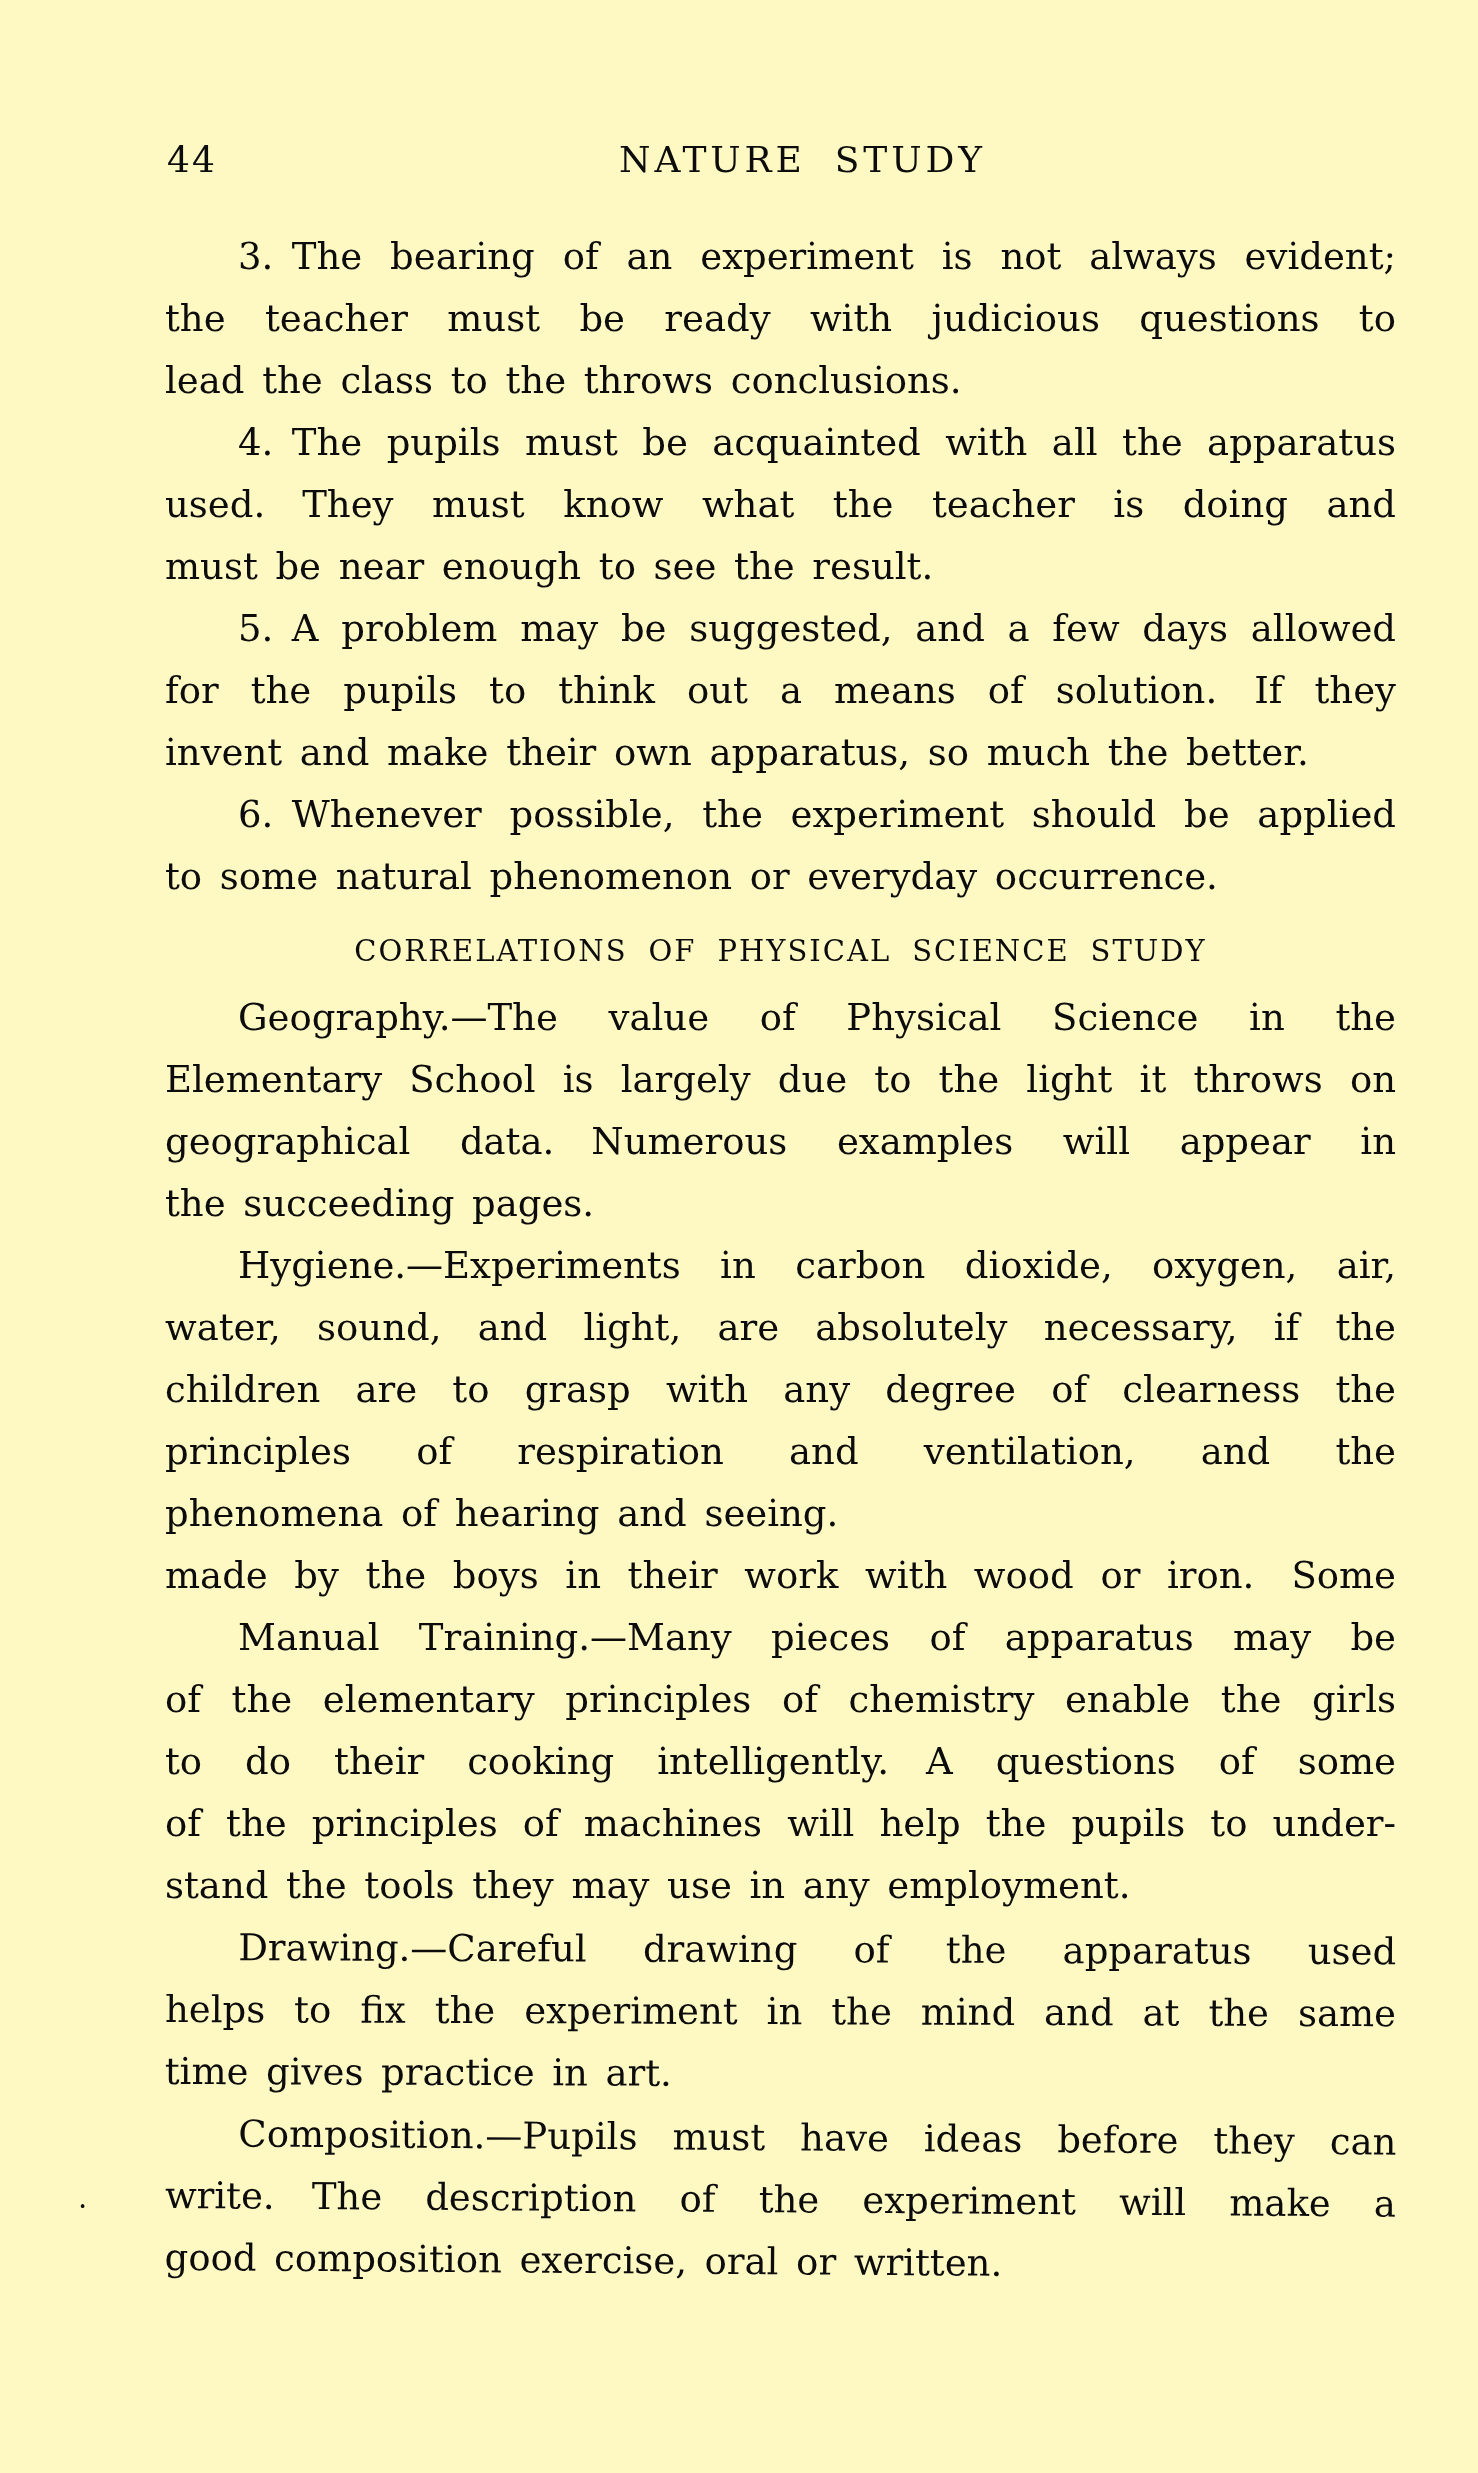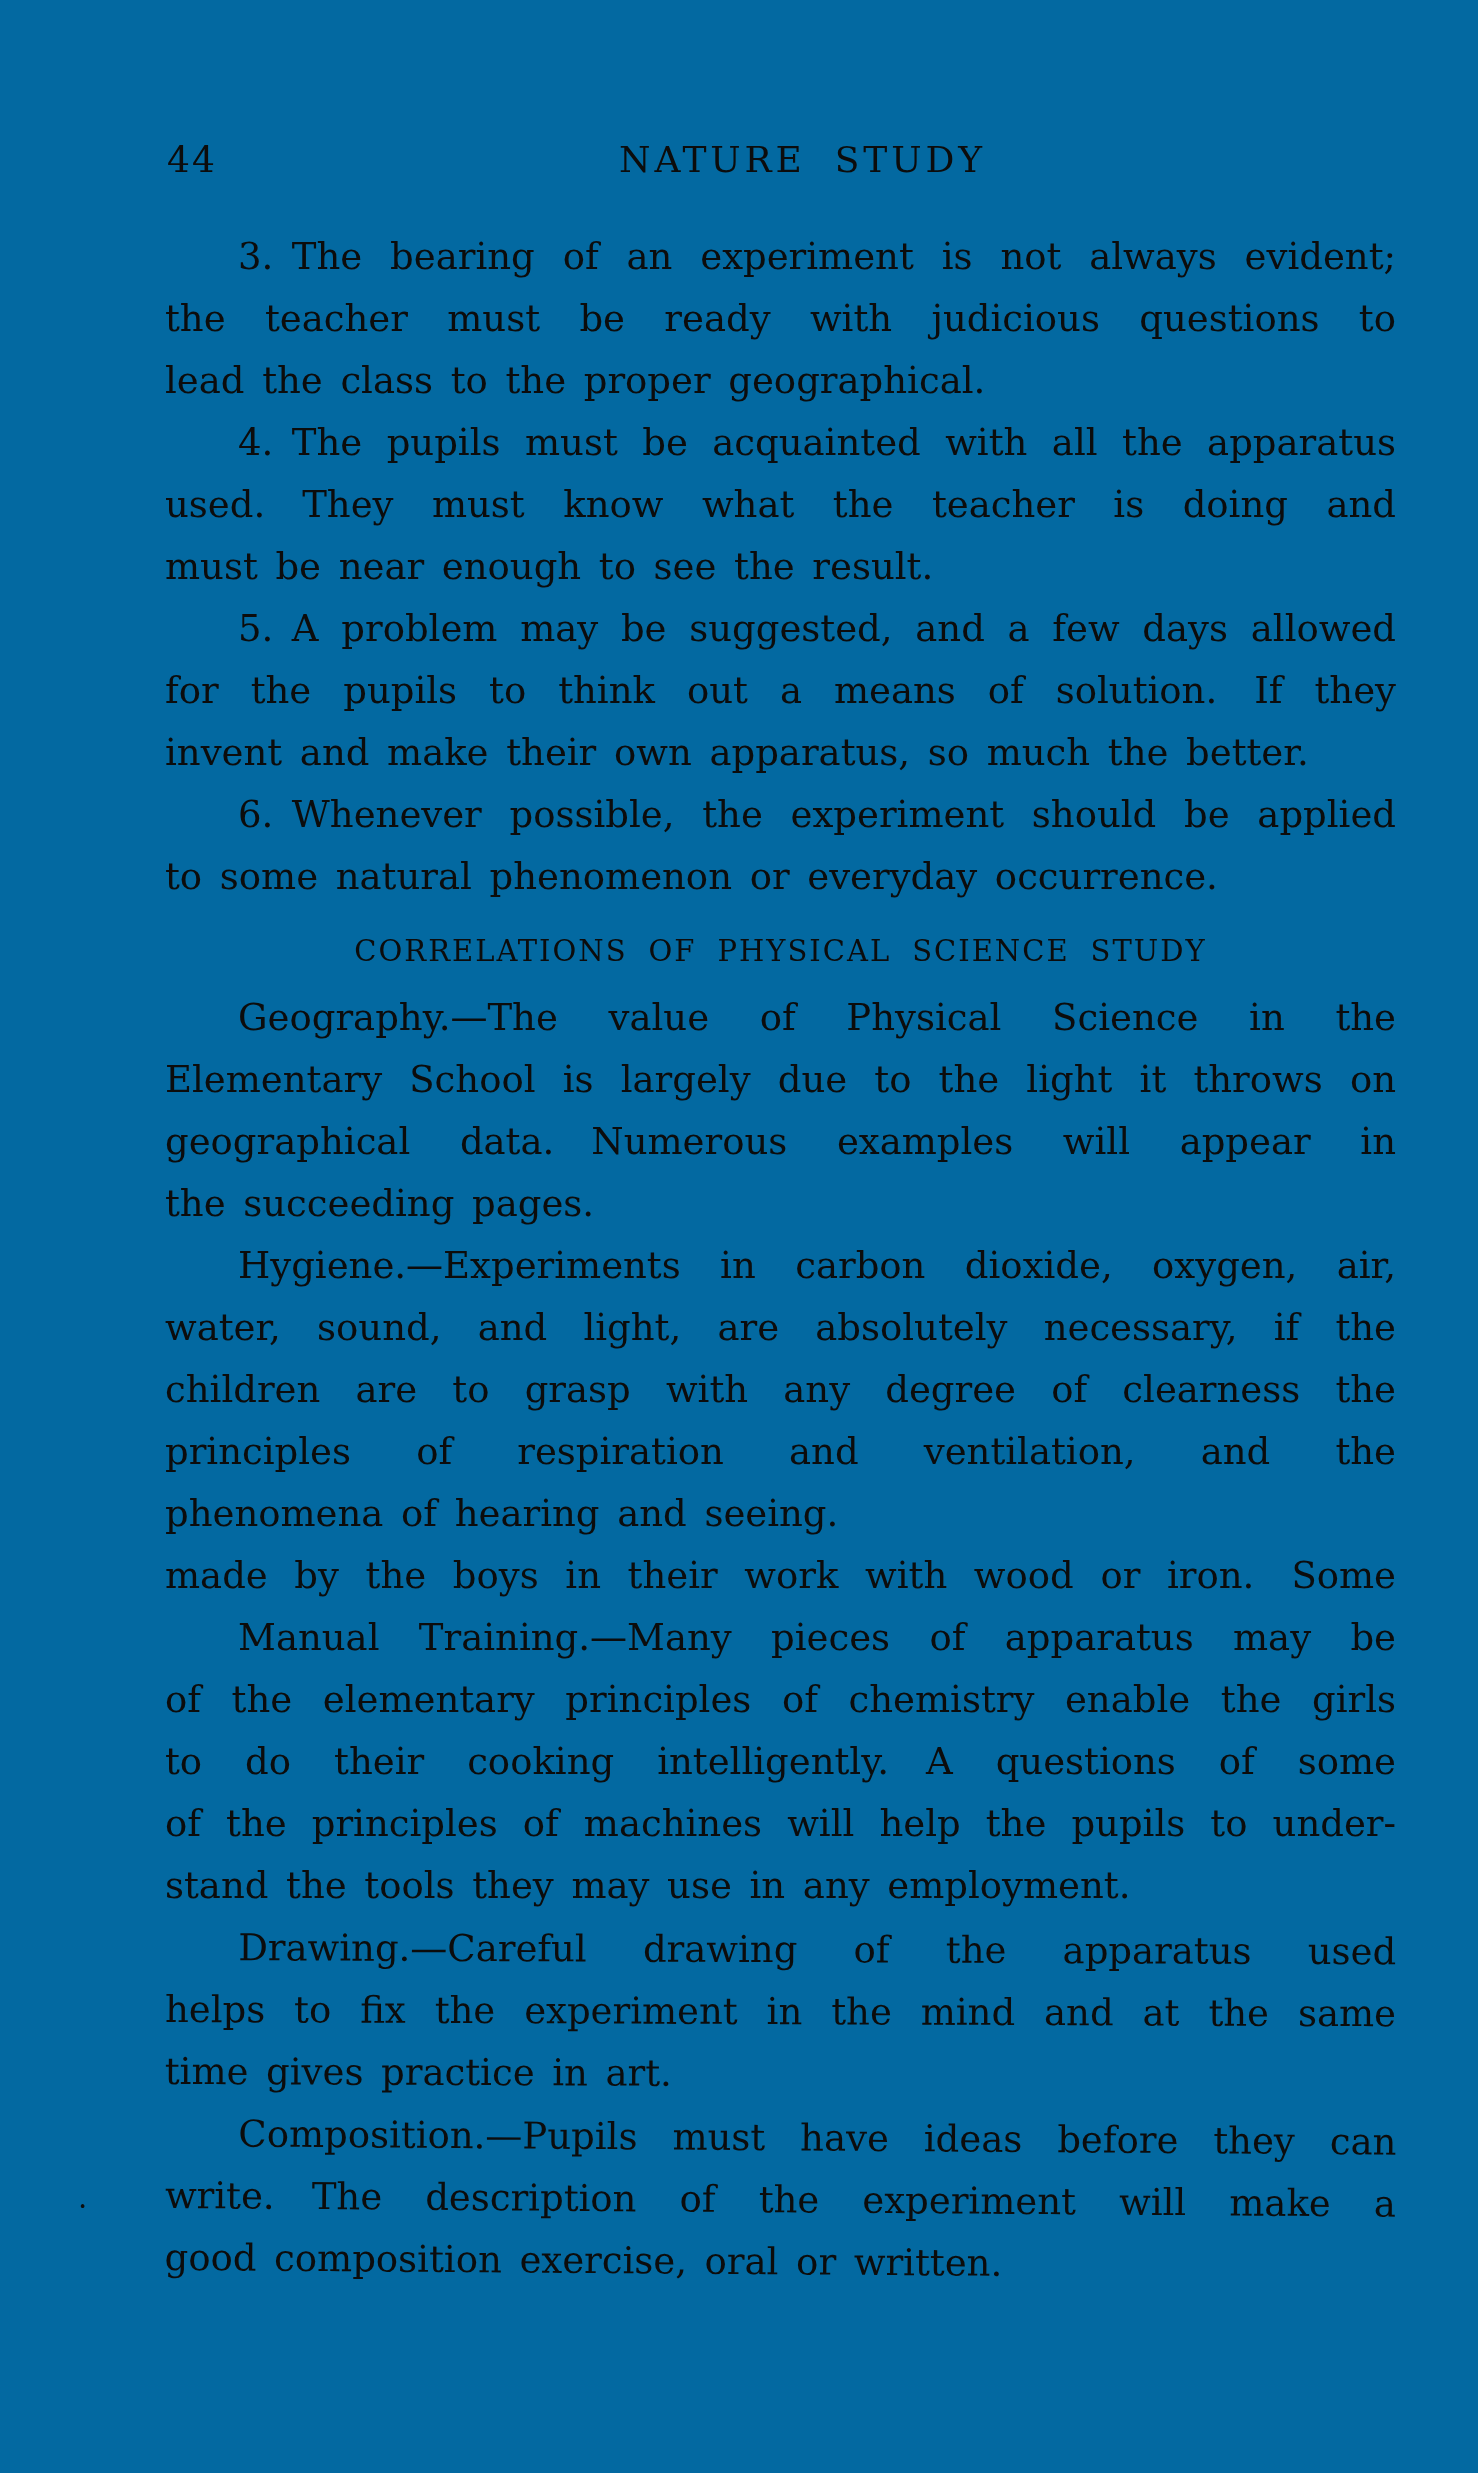--- a/index.html
+++ b/index.html
@@ -11,21 +11,21 @@
     width: 1478px;
     height: 2474px;
     position: relative;
     overflow: hidden;
     font-family: "DejaVu Serif", "Liberation Serif", serif;
     color: #0c0c0c;
   }
   .sheet {
     position: absolute;
     inset: 0;
-    background: #0369a1;
+    background: #fef9c3;
   }
   .running-head-row {
     position: absolute;
     left: 165px;
     top: 138px;
     width: 1231px;
     height: 43px;
     line-height: 43px;
     font-size: 36px;
     text-align: center;
@@ -88,21 +88,21 @@
 
   <div class="running-head-row">
     <span class="page-number">44</span>
     <span class="running-head">NATURE STUDY</span>
   </div>
 
   <main class="page-body">
       <div class="paragraph">
         <div class="text-line indent">3. The bearing of an experiment is not always evident;</div>
         <div class="text-line">the teacher must be ready with judicious questions to</div>
-        <div class="text-line last">lead the class to the proper geographical.</div>
+        <div class="text-line last">lead the class to the throws conclusions.</div>
       </div>
       <div class="paragraph">
         <div class="text-line indent">4. The pupils must be acquainted with all the apparatus</div>
         <div class="text-line">used. They must know what the teacher is doing and</div>
         <div class="text-line last">must be near enough to see the result.</div>
       </div>
       <div class="paragraph">
         <div class="text-line indent">5. A problem may be suggested, and a few days allowed</div>
         <div class="text-line">for the pupils to think out a means of solution. If they</div>
         <div class="text-line last">invent and make their own apparatus, so much the better.</div>

